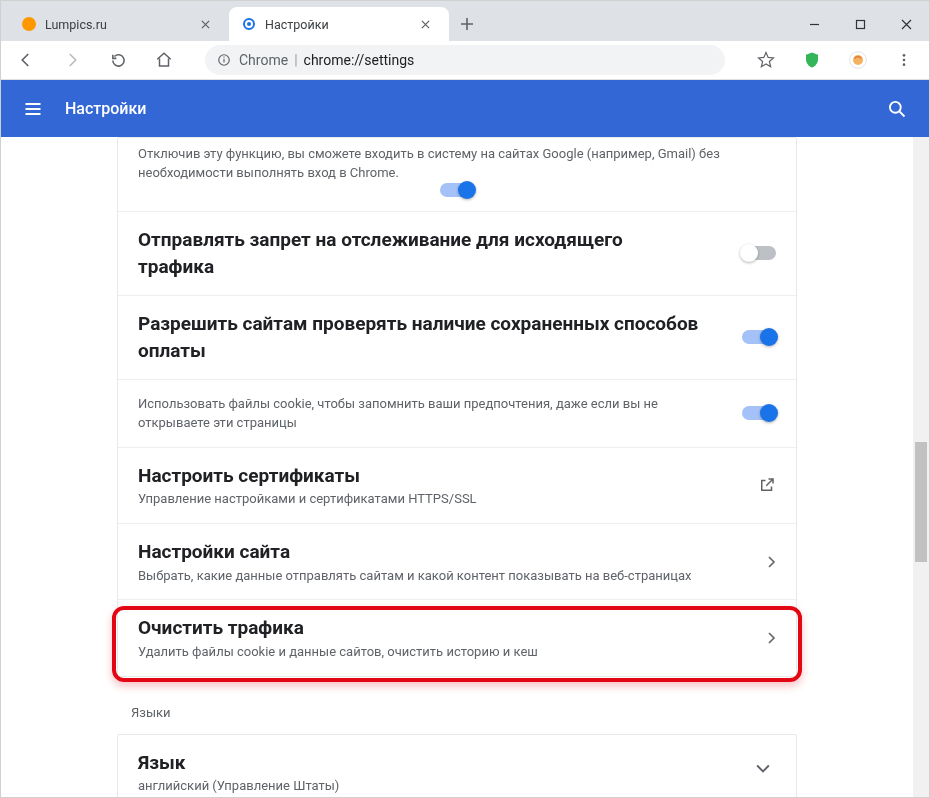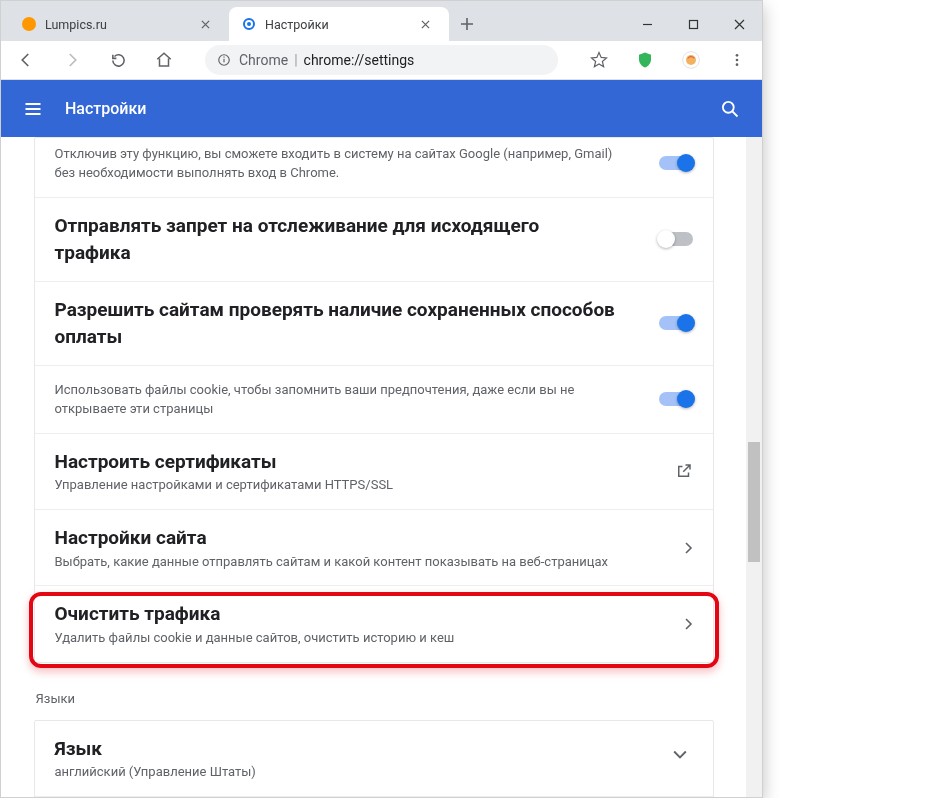--- a/index.html
+++ b/index.html
@@ -1,19 +1,19 @@
 <!DOCTYPE html>
 <html><head>
 <meta charset="utf-8">
 <style>
 * { box-sizing: border-box; margin: 0; padding: 0; font-family: "Segoe UI", Roboto, Arial, sans-serif; }
 body { background: #fff; width: 930px; height: 798px; overflow: hidden; position: relative; }
 
 
-.window-frame { width: 763px; height: 798px; border: 1px solid #d0d0d0; display: flex; flex-direction: column; background: #fff; box-shadow: 0 6px 16px rgba(0,0,0,0.25); position:absolute; top:0; left:0;}
+.window-frame { width: 930px; height: 798px; border: 1px solid #d0d0d0; display: flex; flex-direction: column; background: #fff; box-shadow: 0 6px 16px rgba(0,0,0,0.25); position:absolute; top:0; left:0;}
 
 
 .tabstrip { height: 40px; background: #dee1e6; display: flex; align-items: flex-end; padding-left: 8px; position: relative; }
 .tab { height: 34px; display: flex; align-items: center; padding: 0 12px; font-size: 12.5px; color: #3c4043; position: relative; border-top-left-radius: 8px; border-top-right-radius: 8px; min-width: 220px; cursor: default;}
 .tab.active { background: #fff; }
 .tab .favicon { width: 16px; height: 16px; margin-right: 8px; display:inline-flex; align-items:center; justify-content:center;}
 .tab .close { margin-left: auto; width: 16px; text-align: center; color: #5f6368;}
 .new-tab { width: 28px; height: 28px; display:flex; align-items:center; justify-content:center; color:#5f6368; font-size:18px; margin-left:4px; margin-bottom:3px;}
 .win-controls { margin-left: auto; display:flex; height: 34px; }
 .win-btn { width: 46px; display:flex; align-items:center; justify-content:center; color:#333; }
@@ -54,21 +54,21 @@
 .toggle { width: 34px; height: 14px; border-radius: 7px; position: relative; flex-shrink:0;}
 .toggle .knob { width: 18px; height: 18px; border-radius: 50%; position:absolute; top:-2px; box-shadow: 0 1px 3px rgba(0,0,0,0.3);}
 .toggle.on { background: #a4c2f7; }
 .toggle.on .knob { background:#1a73e8; right:-2px;}
 .toggle.off { background:#bdc1c6; }
 .toggle.off .knob { background:#fff; left:-2px;}
 
 
 .highlight { border: 4px solid #e30613; border-radius: 12px; padding: 0; box-shadow: 0 4px 8px rgba(227,6,19,0.25); position:absolute; pointer-events:none;}
 
-.section-heading { font-size: 13px; color:#5f6368; padding: 4px 0 14px 2px; }
+.section-heading { font-size: 13px; color:#5f6368; padding: 4px 0 14px 2px; margin-left: 12px; }
 
 .chevron-down { width:20px; height:20px; }
 
 
 .fake-scrollbar-track { position:absolute; right:0; top:0; bottom:0; width:16px; background:#f1f1f1;}
 .fake-scrollbar-thumb { position:absolute; right:2px; width:12px; background:#c1c1c1; border-radius:0;}
 
 svg { display:block; }
 </style>
 </head>
@@ -204,21 +204,21 @@
 
   <div class="content">
     <div class="fake-scrollbar-track">
       <div class="fake-scrollbar-thumb" style="top:305px; height:120px;"></div>
     </div>
     <div class="content-inner">
       <div class="card">
 
         <div class="section-card" style="position:relative;">
 
-          <div class="row" style="padding-top:6px;">
+          <div class="row" style="padding-top:6px;flex-direction:column;">
             <div class="texts">
               <div class="title cut" style="height:0; overflow:hidden;">Разрешить вход в Chrome</div>
               <div class="desc">Отключив эту функцию, вы сможете входить в систему на сайтах Google (например, Gmail) без необходимости выполнять вход в Chrome.</div>
             </div>
             <div class="toggle on">
                 <div class="knob"></div>
               </div>
           </div>
 
           <div class="row">

